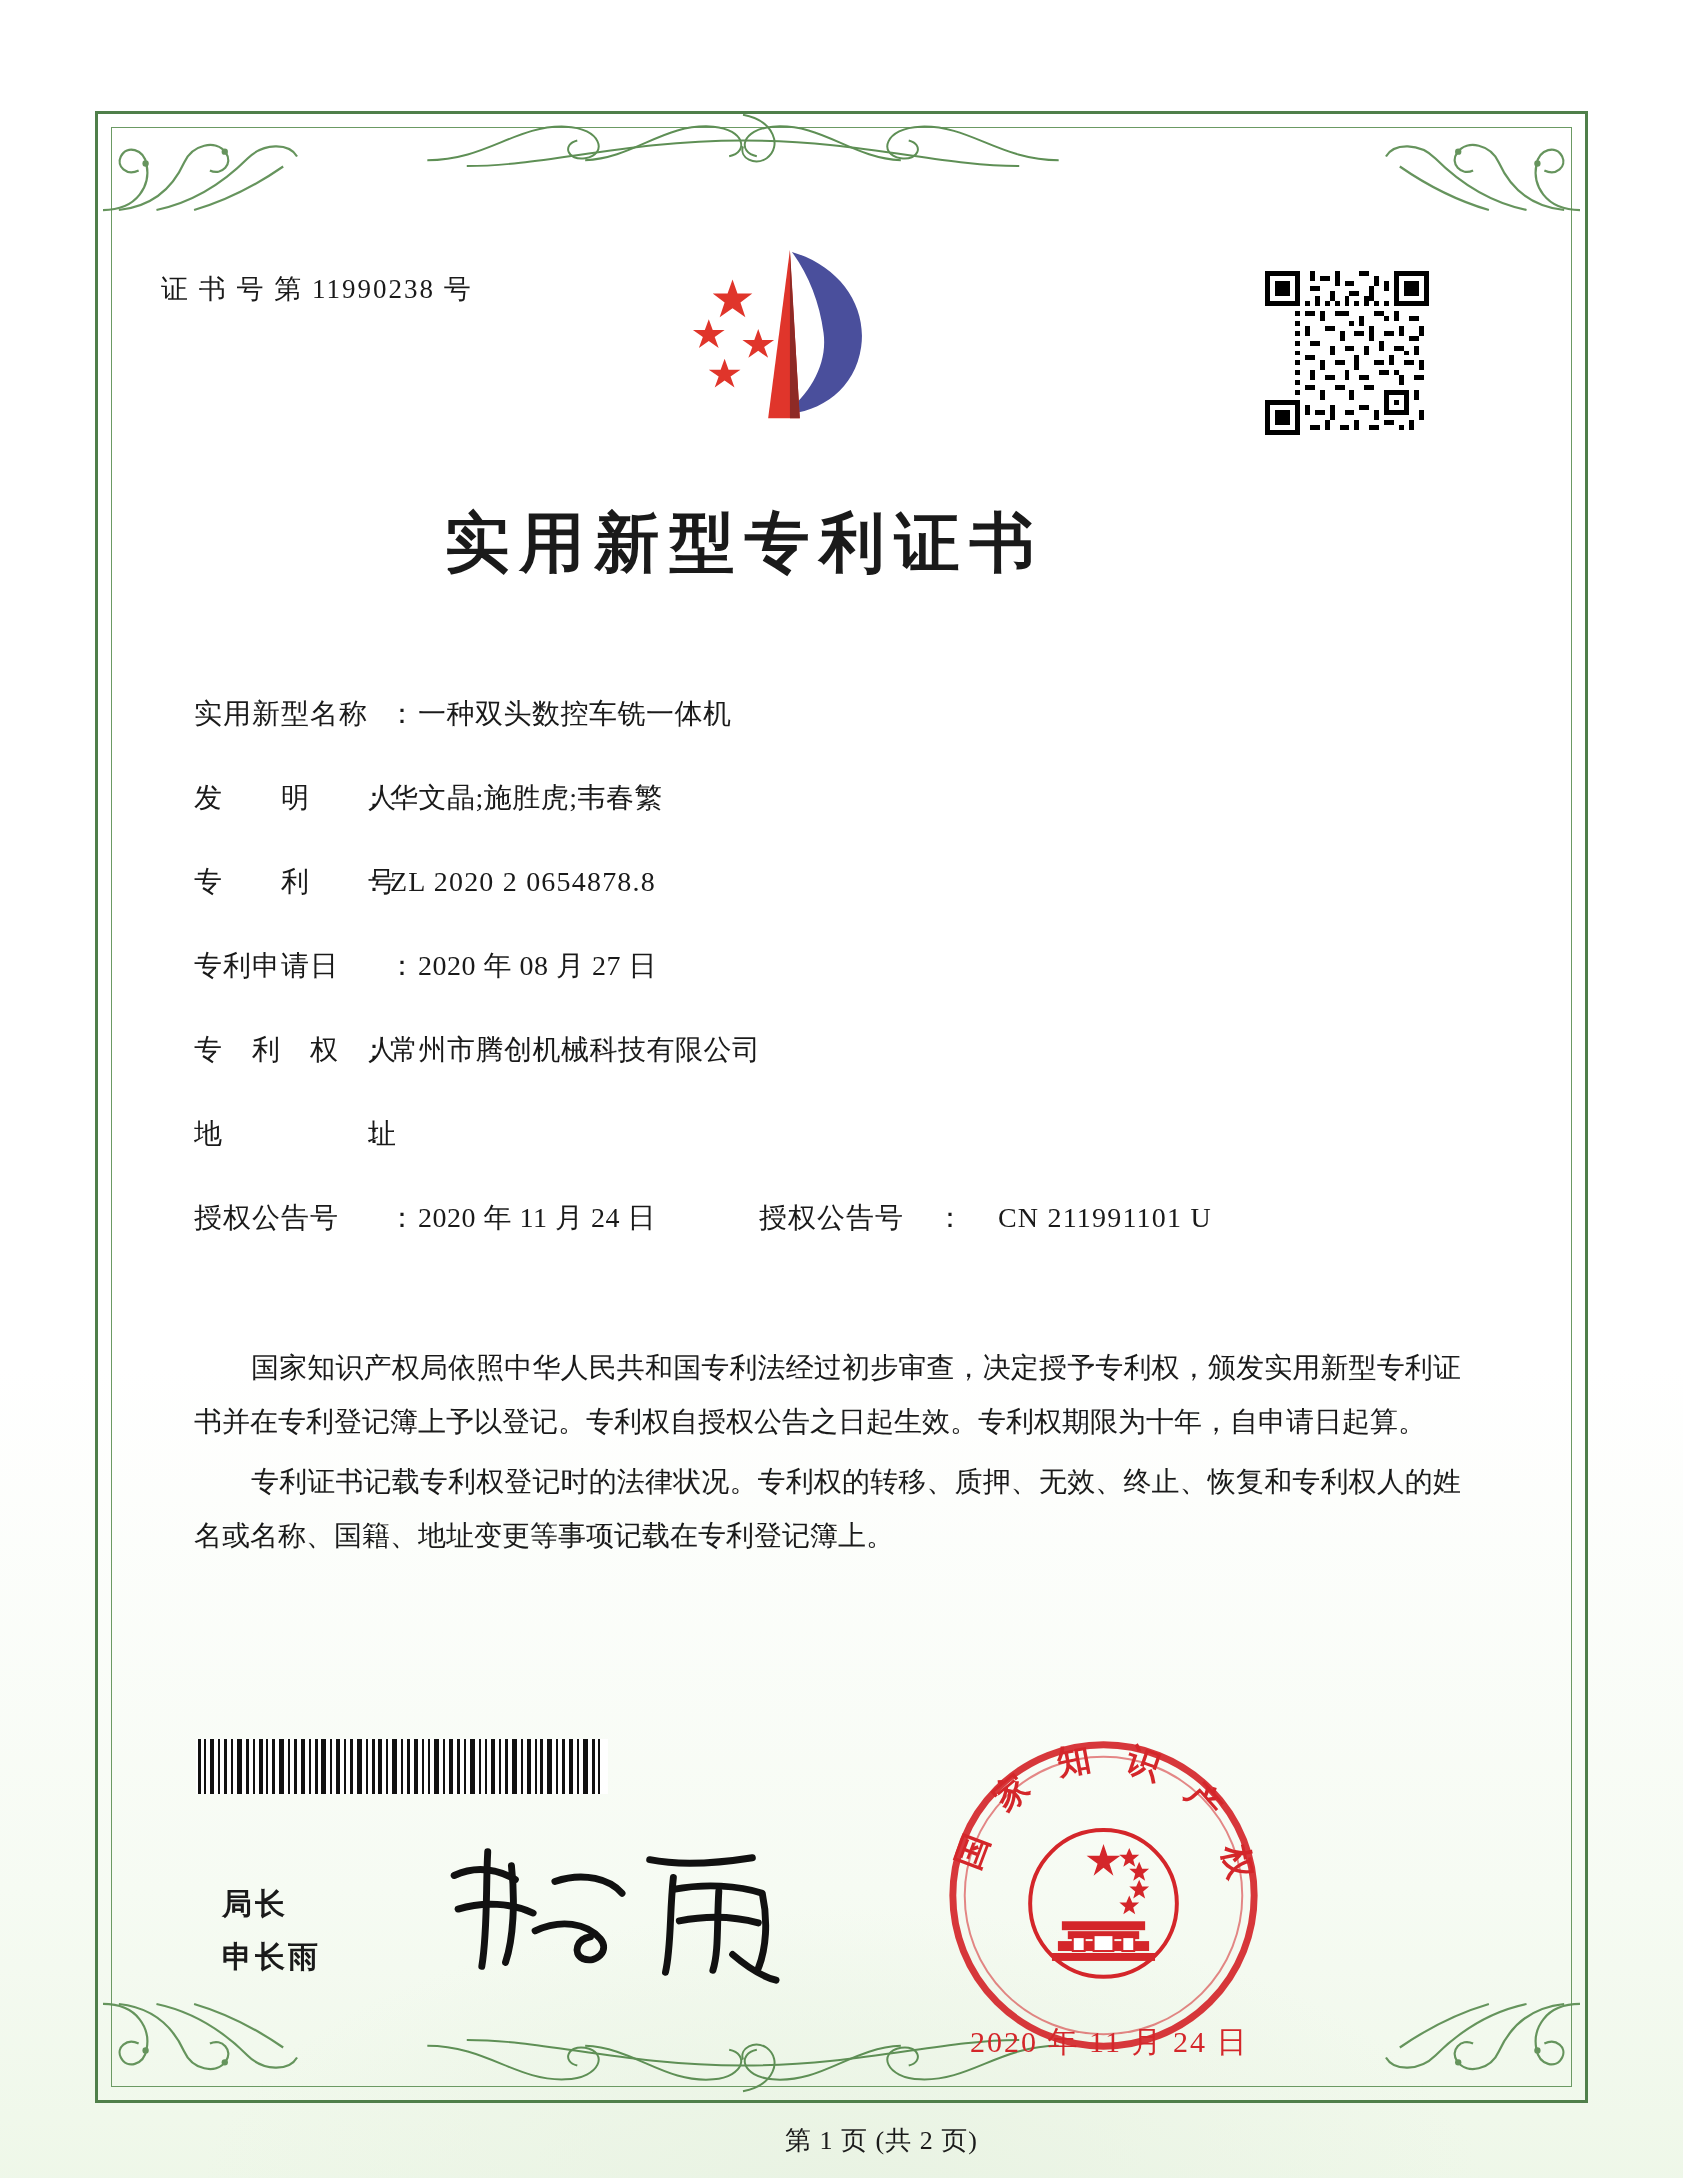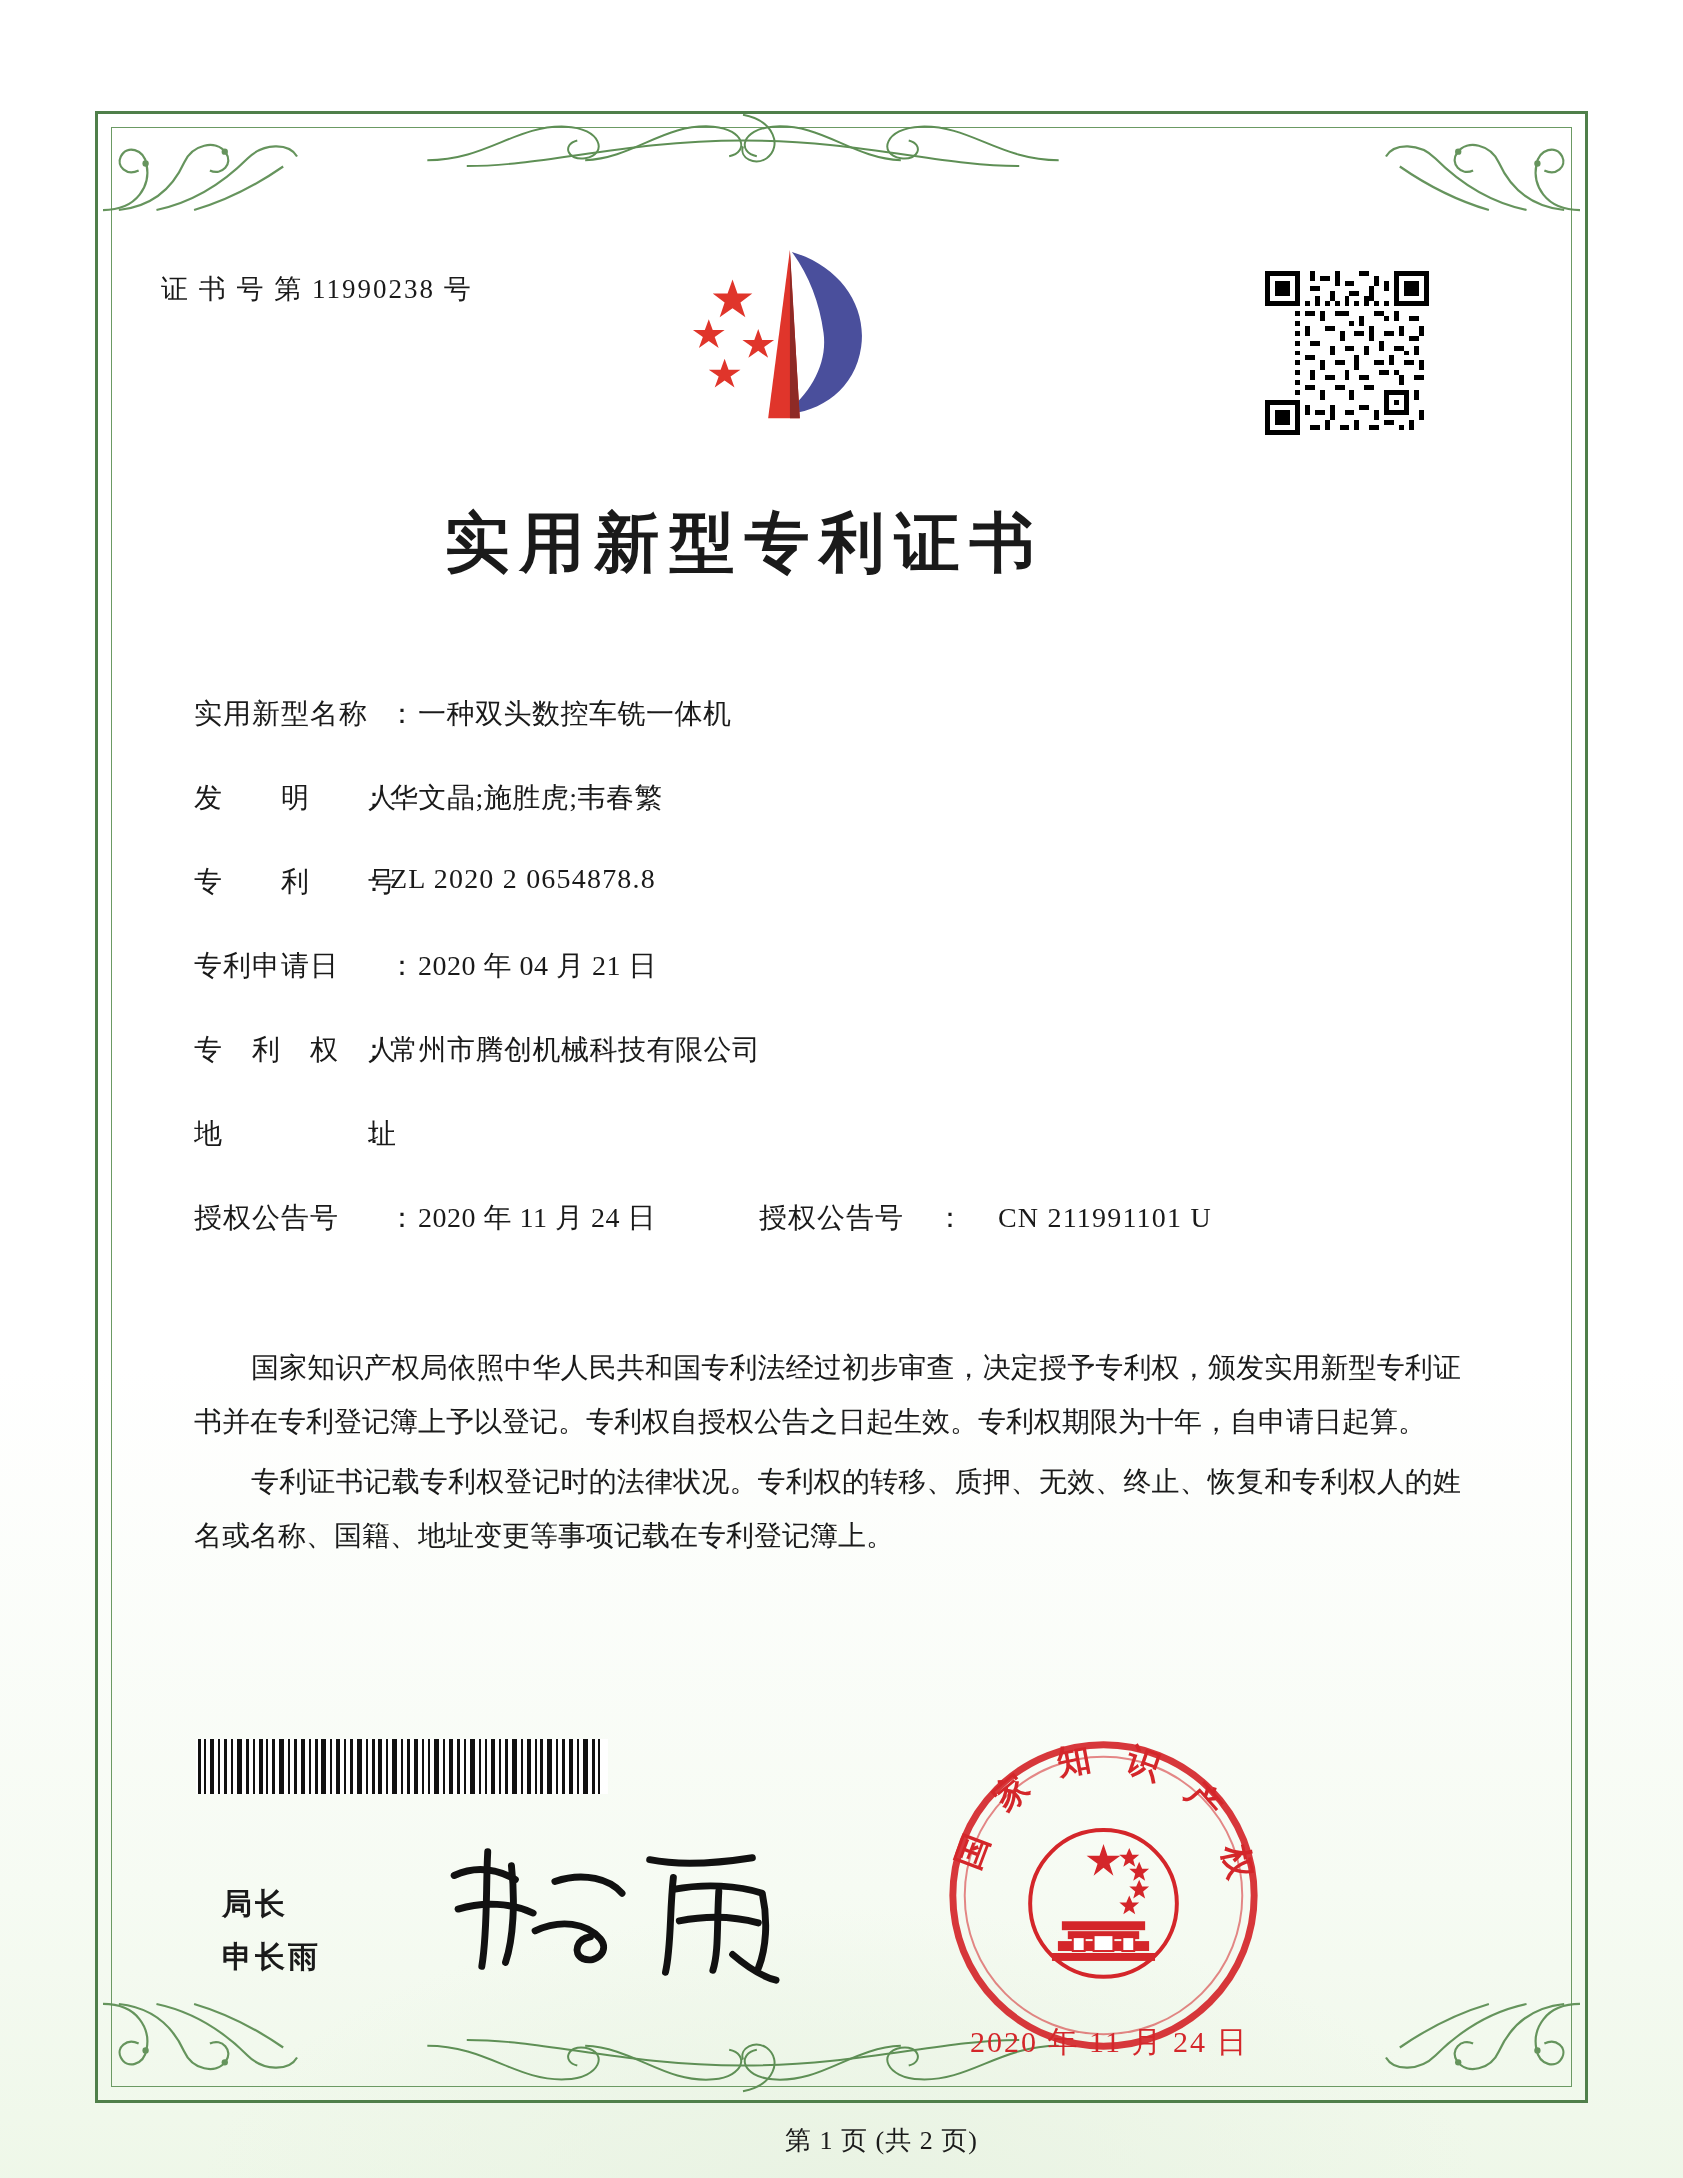--- a/index.html
+++ b/index.html
@@ -102,21 +102,21 @@
 
   
   .fields {
     position: absolute;
     left: 194px; top: 679px;
     width: 1257px;
     font-size: 28px;
   }
   .field-row {
     display: flex;
-    align-items: flex-start;
+    align-items: center;
     margin-bottom: 46px;
     white-space: nowrap;
   }
   .field-label {
     display: inline-block;
     min-width: 194px;
     letter-spacing: 1px;
   }
   .field-label.spread {
     text-align: justify;
@@ -429,21 +429,21 @@
 
     <div class="field-row">
       <span class="field-label spread">专　　利　　号</span>
       <span class="colon">：</span>
       <span class="field-value mono-num">ZL 2020 2 0654878.8</span>
     </div>
 
     <div class="field-row">
       <span class="field-label">专利申请日</span>
       <span class="colon">：</span>
-      <span class="field-value">2020 年 04 月 21 日</span>
+      <span class="field-value">2020 年 08 月 27 日</span>
     </div>
 
     <div class="field-row">
       <span class="field-label spread">专　利　权　人</span>
       <span class="colon">：</span>
       <span class="field-value">常州市腾创机械科技有限公司</span>
     </div>
 
     <div class="field-row">
       <span class="field-label spread">地　　　　　址</span>

